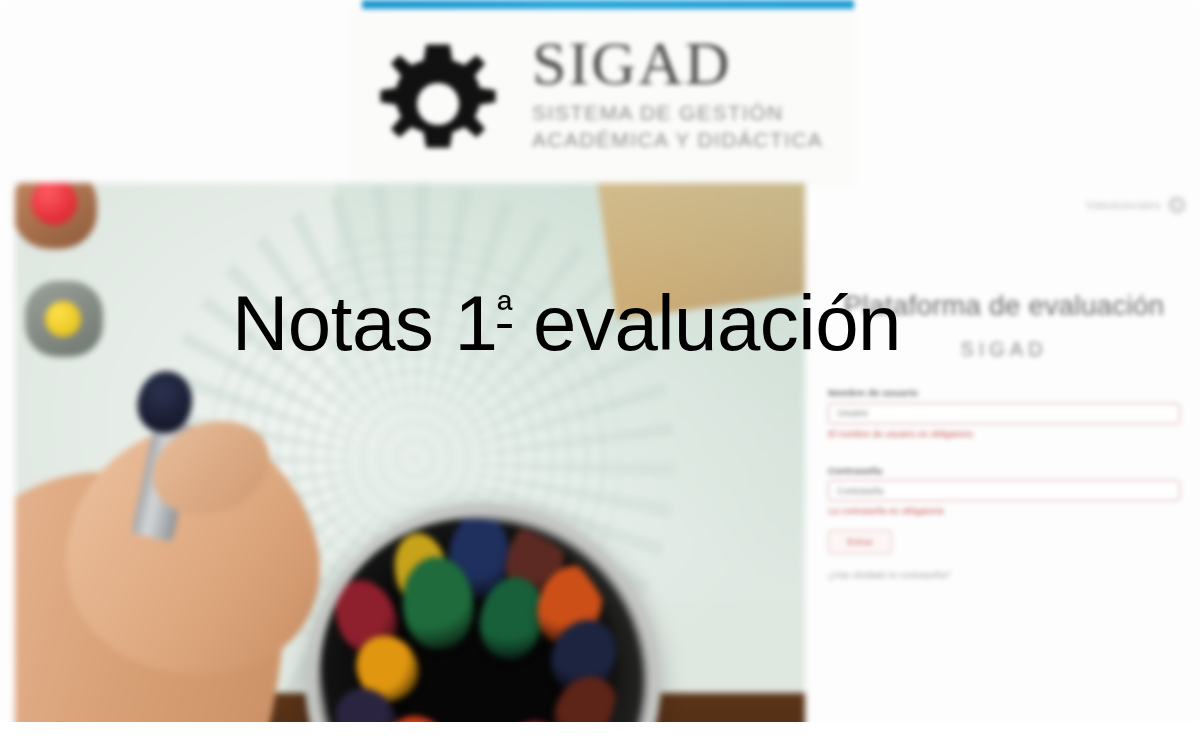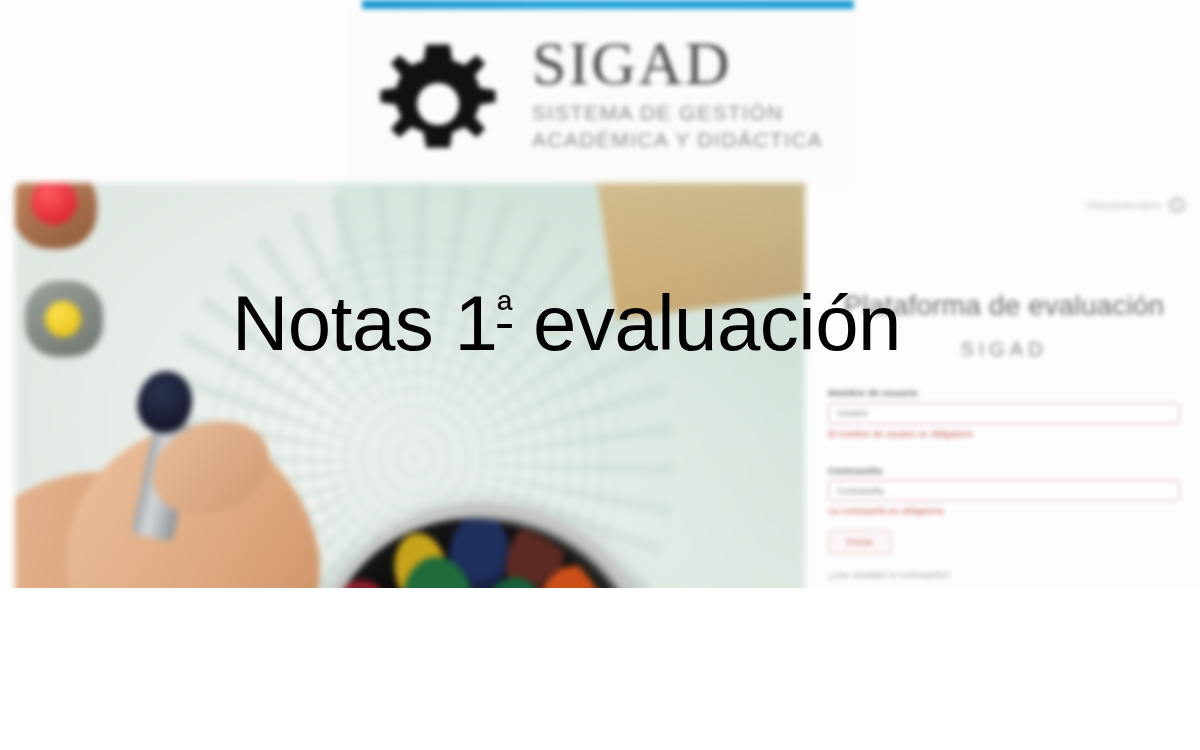--- a/index.html
+++ b/index.html
@@ -3,21 +3,21 @@
 <meta charset="utf-8">
 <style>
   html, body {
     margin: 0;
     padding: 0;
     background: #ffffff;
   }
   #screen {
     position: relative;
     width: 1200px;
-    height: 588px;
+    height: 722px;
     overflow: hidden;
     background: #ffffff;
     font-family: "Liberation Sans", sans-serif;
   }
 
   
   .bg-page {
     position: absolute;
     inset: 0;
     background: #fdfdfd;

